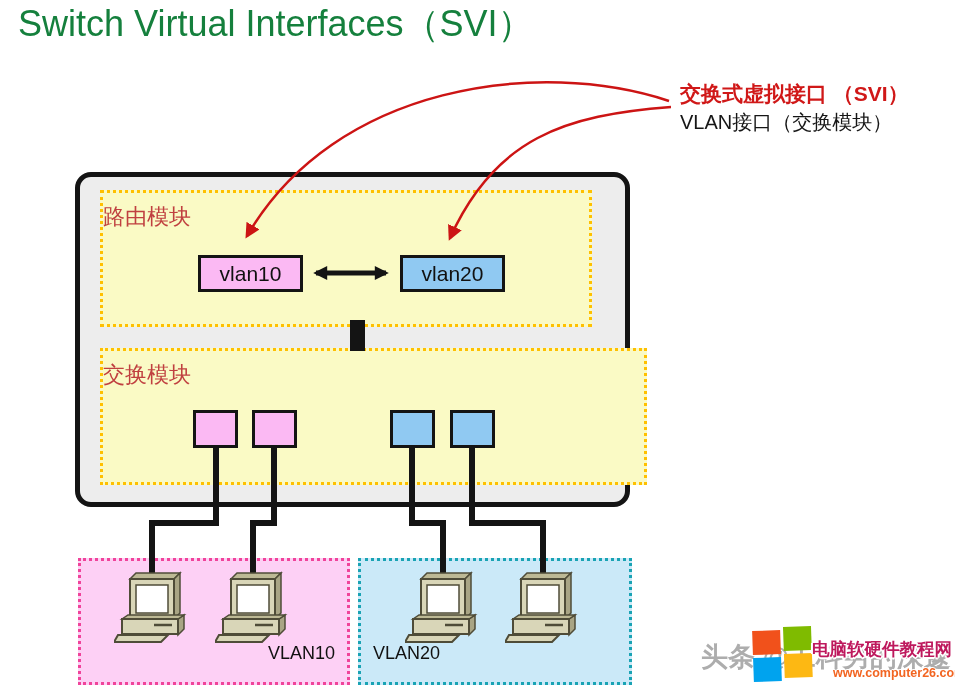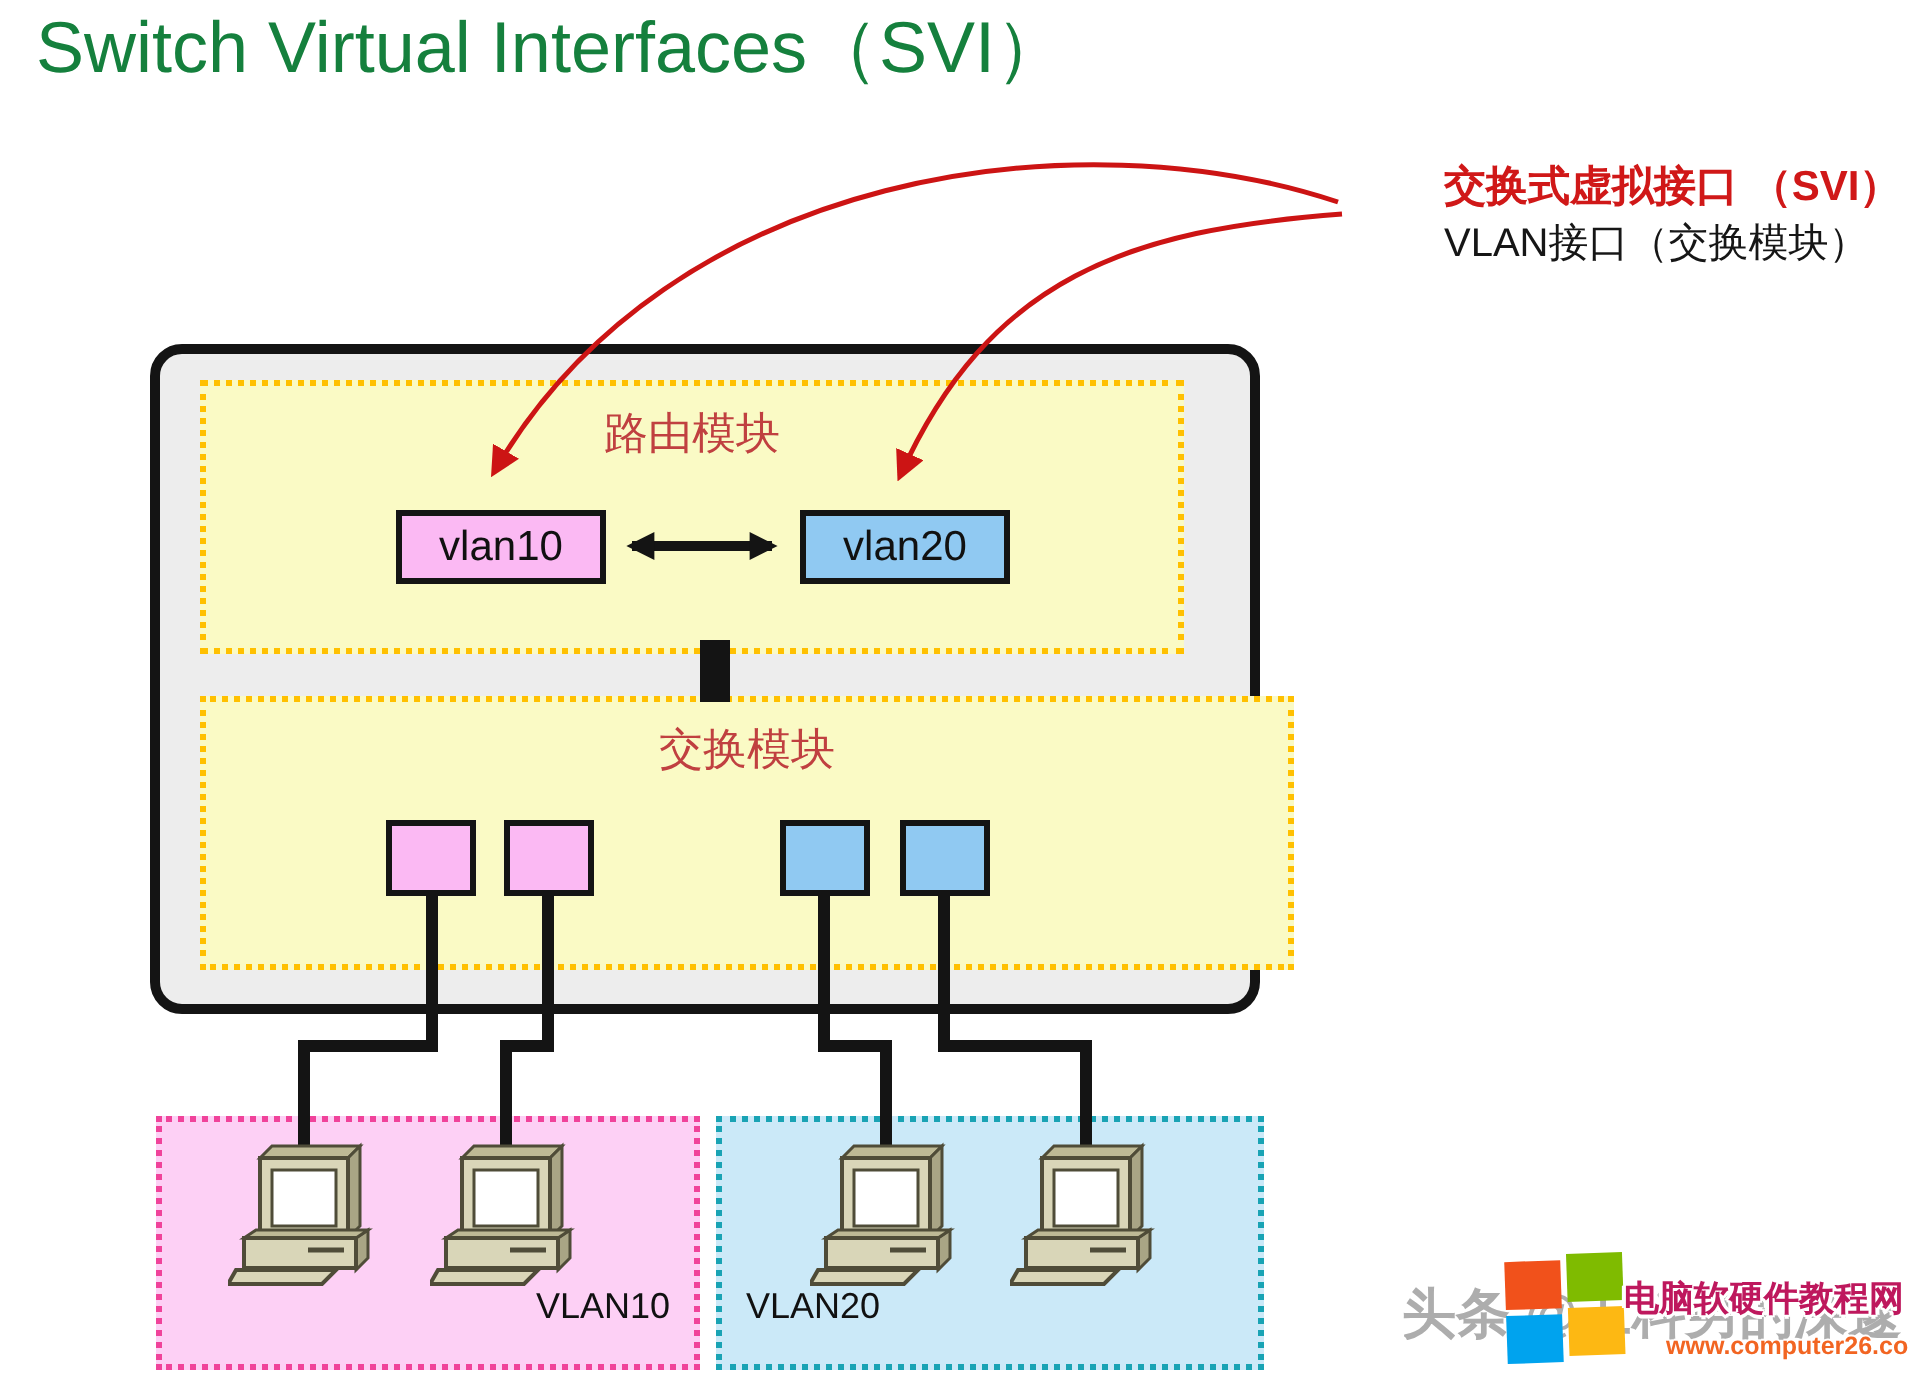--- a/index.html
+++ b/index.html
@@ -6,35 +6,35 @@
   #canvas{
     position:relative;width:955px;height:693px;background:#ffffff;overflow:hidden;
     font-family:"Liberation Sans",sans-serif;
   }
   .abs{position:absolute;}
   
   #page-title{
     left:18px;top:0;font-size:36px;color:#15803d;letter-spacing:0px;z-index:6;
   }
   
-  #annotation{left:680px;top:80px;z-index:6;line-height:28px;white-space:nowrap;margin-left:42px;}
+  #annotation{left:680px;top:80px;z-index:6;line-height:28px;white-space:nowrap;}
   #annotation .a1{font-size:21px;font-weight:bold;color:#D01818;}
   #annotation .a2,#annotation .a3{font-size:20px;color:#161616;}
   
   #switch-box{
     left:75px;top:172px;width:555px;height:335px;background:#EDEDED;
     border:5px solid #141414;border-radius:16px;box-sizing:border-box;z-index:1;
   }
   .module{
     background:#FAFAC5;border:3px dotted #FFC000;box-sizing:border-box;z-index:2;
   }
   #routing-module{left:100px;top:190px;width:492px;height:137px;}
   #switching-module{left:100px;top:348px;width:547px;height:137px;}
   .module-label{
-    position:absolute;left:0;right:0;top:9px;text-align:center;
+    position:absolute;left:0;right:0;top:9px;
     font-size:22px;color:#C04040;z-index:2;
   }
   .vlan-if{
     position:absolute;top:62px;width:105px;height:37px;border:3px solid #141414;
     box-sizing:border-box;display:flex;align-items:center;justify-content:center;
     font-size:21px;color:#111;z-index:2;
   }
   #vlan10-box{left:95px;background:#FBB9F3;}
   #vlan20-box{left:297px;background:#90C9F2;}
   .port{

